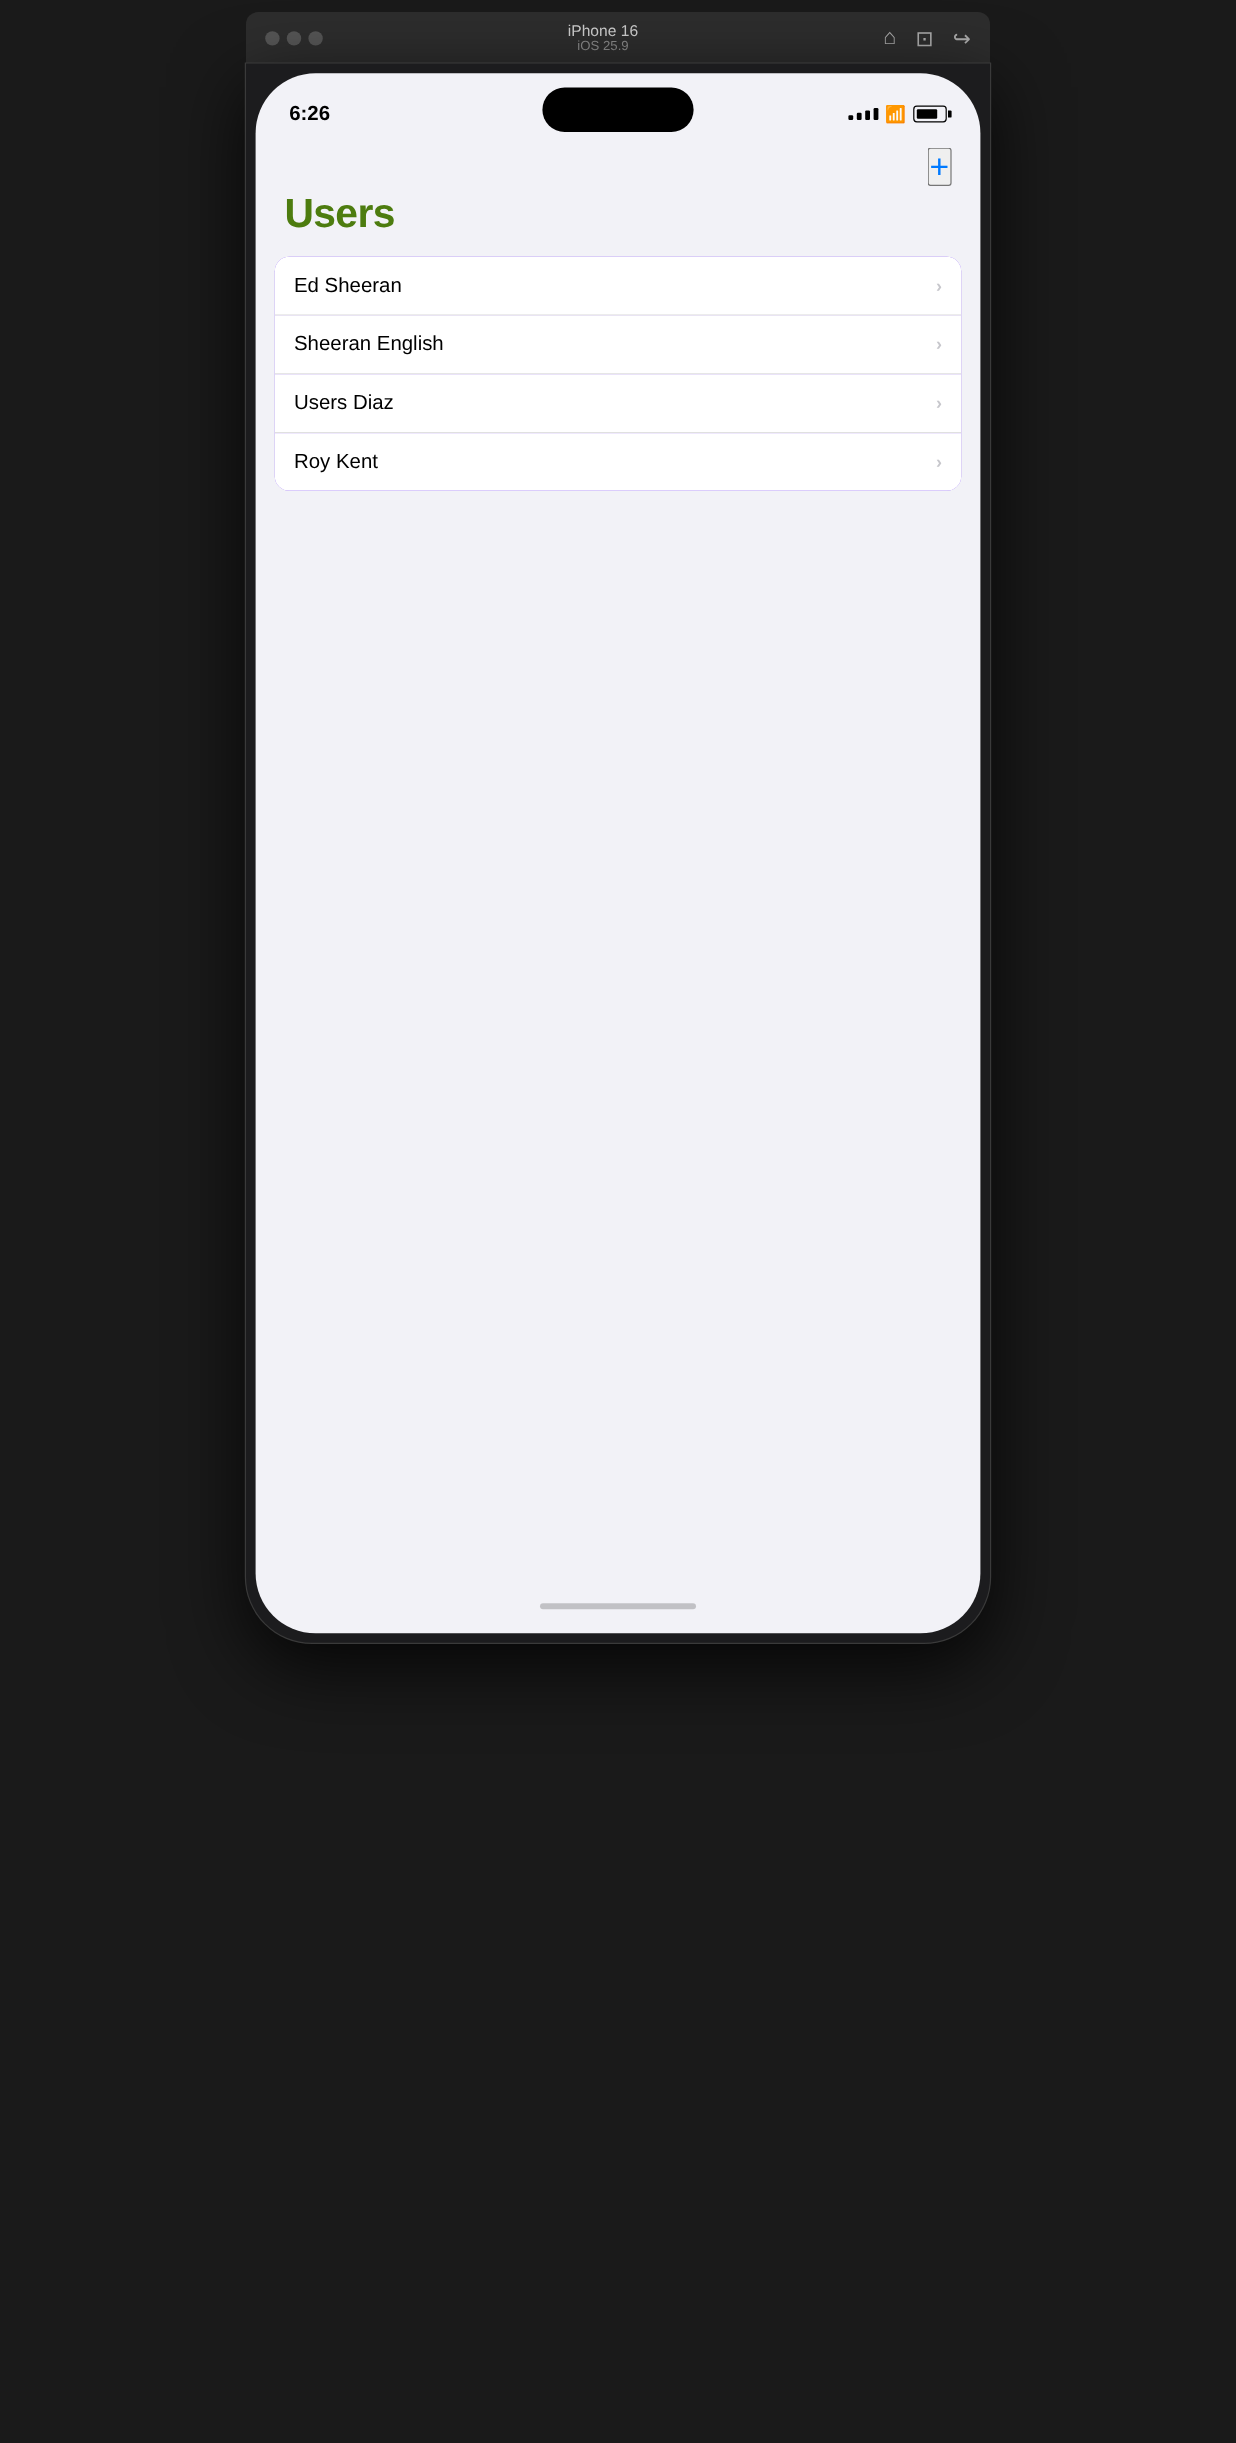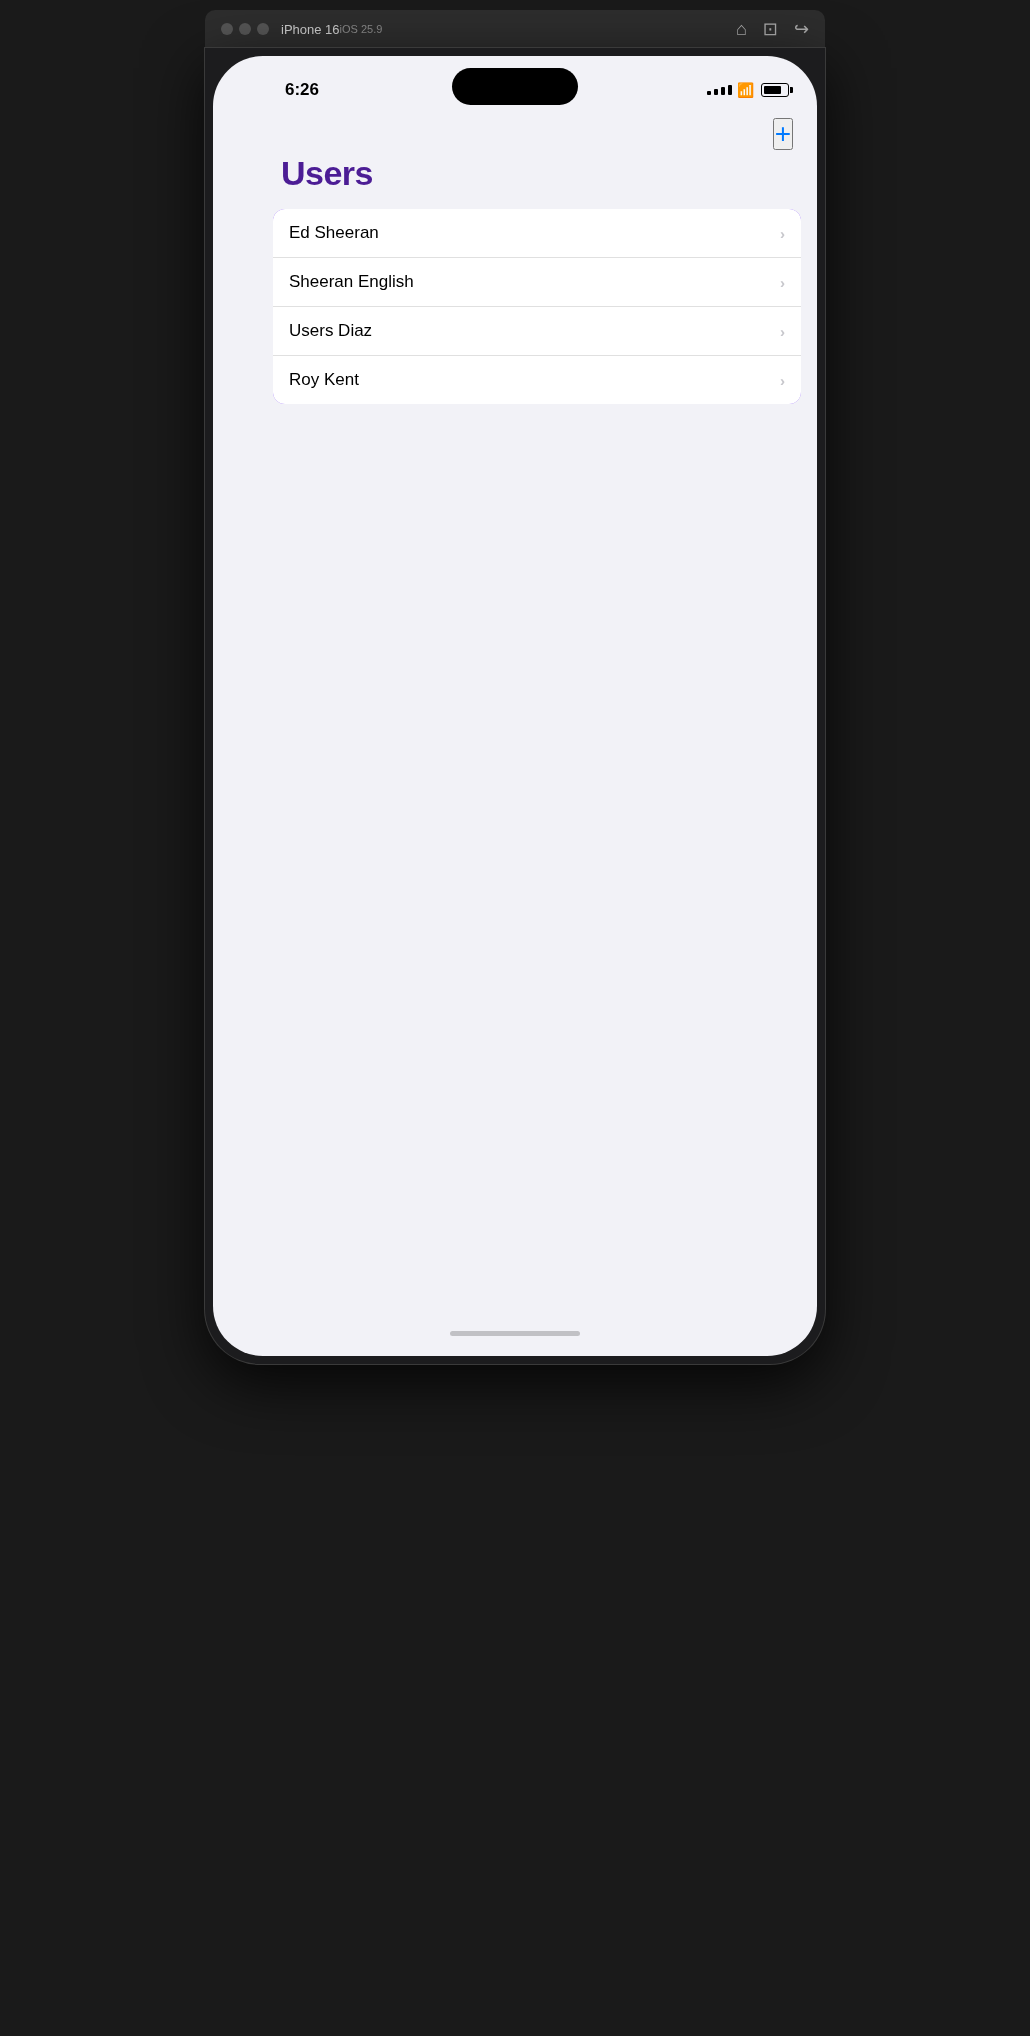--- a/index.html
+++ b/index.html
@@ -34,20 +34,21 @@
 
     .toolbar-dot {
       width: 12px;
       height: 12px;
       border-radius: 50%;
       background: #555;
     }
 
     .toolbar-device-info {
       display: flex;
+      flex-direction: column;
       flex: 1;
       align-items: center;
       text-align: center;
     }
 
     .toolbar-device-name {
       color: #ccc;
       font-size: 13px;
       font-weight: 500;
     }
@@ -179,21 +180,21 @@
       font-size: 28px;
       font-weight: 300;
       cursor: pointer;
       line-height: 1;
     }
 
     
     .page-title {
       font-size: 34px;
       font-weight: 700;
-      color: #4c1d95;
+      color: #4d7c0f;
       padding: 0 24px 16px;
       letter-spacing: -0.5px;
     }
 
     
     .list-container {
       background: #8b5cf6;
       border-radius: 12px;
       margin: 0 16px;
       overflow: hidden;
@@ -242,21 +243,20 @@
       height: 5px;
       background: #000;
       border-radius: 3px;
       opacity: 0.2;
     }
 
     
     .screen-content {
       min-height: 1300px;
       position: relative;
-      padding-left: 44px;
     }
   </style>
 </head>
 <body>
 
 <div class="simulator-toolbar">
   <div class="toolbar-dots">
     <div class="toolbar-dot"></div>
     <div class="toolbar-dot"></div>
     <div class="toolbar-dot"></div>

